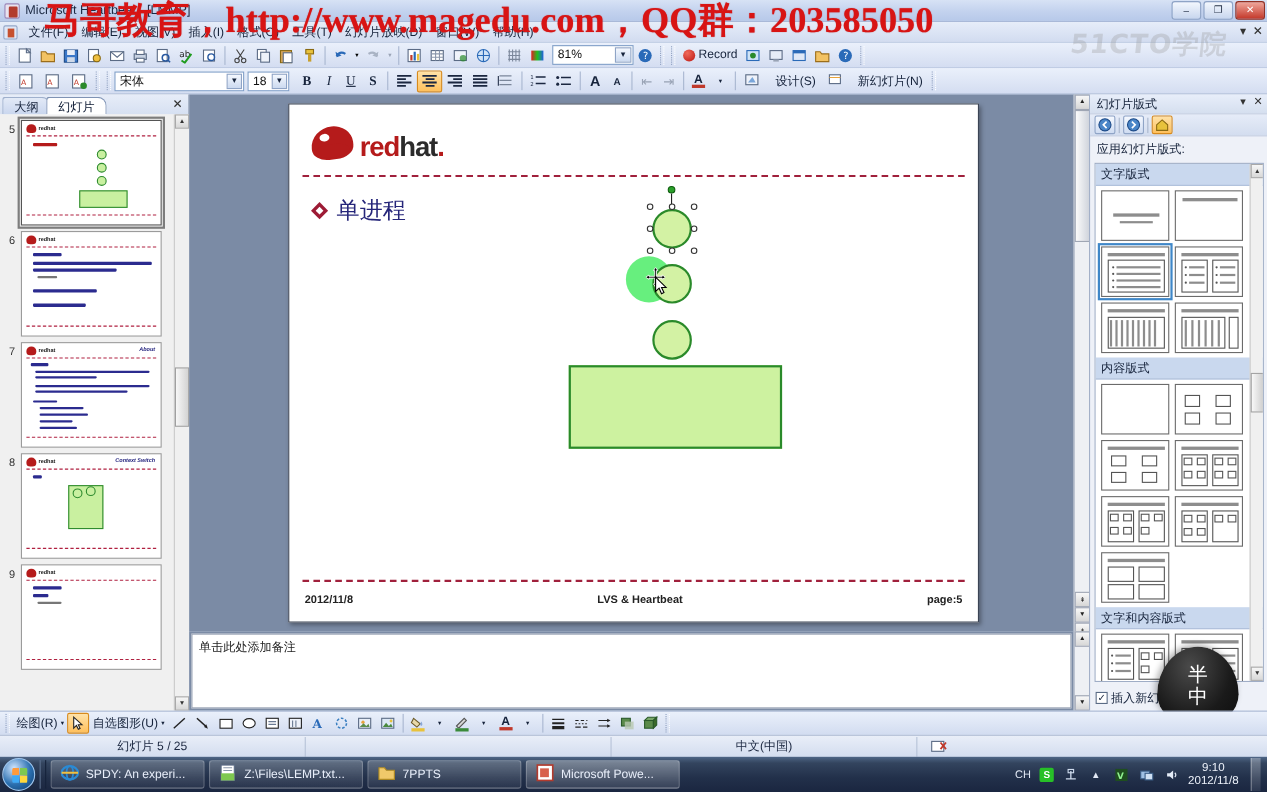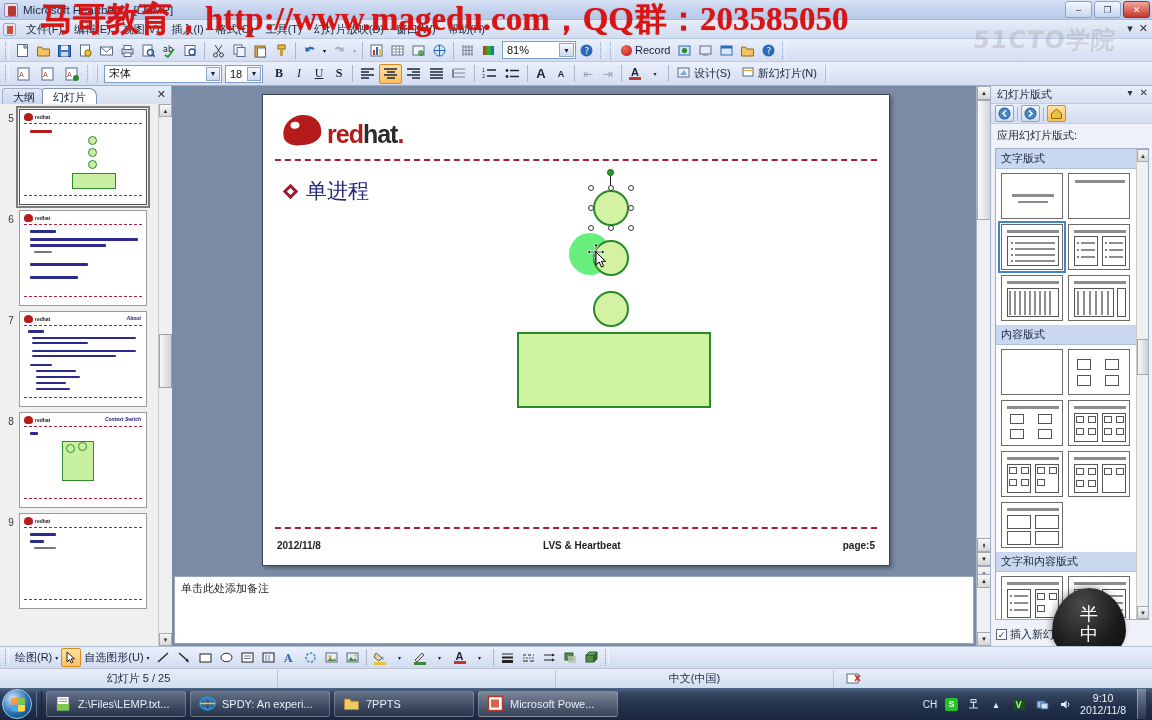--- a/index.html
+++ b/index.html
@@ -103,21 +103,21 @@
   .fontbox .arrow,.sizebox .arrow{
     position:absolute; right:1px; top:1px; width:14px; height:14px;
     background:linear-gradient(180deg,#f4f8fe,#ccdaf0);border:1px solid #8fa4c6;
     display:flex;align-items:center;justify-content:center;font-size:7px;color:#16233b;
   }
   .fbtn {
     min-width:20px;height:20px;padding:0 3px;display:flex;align-items:center;justify-content:center;
     border:1px solid transparent;border-radius:2px;font-size:12px;color:#16233b;flex:none;
   }
   .fbtn.active{background:linear-gradient(180deg,#ffe2a8,#ffc05c);border-color:#d88a1c;}
-  .tx-btn { display:flex;align-items:center;gap:3px;padding:1px 4px;font-size:11px;color:#16233b;border:1px solid transparent;border-radius:2px;}
+  .tx-btn { display:flex;align-items:center;gap:14px;padding:1px 4px;font-size:11px;color:#16233b;border:1px solid transparent;border-radius:2px;}
 
   
   .redoverlay {
     position:absolute; left:40px; top:-2px; width:1110px; height:42px;
     font-family:"Liberation Serif","DejaVu Serif",serif;
     font-size:33px; font-weight:bold; color:#d81414;
     letter-spacing:0px; white-space:nowrap; pointer-events:none;
     line-height:42px;
     text-shadow: 0 0 1px rgba(180,0,0,.6);
   }
@@ -1252,34 +1252,34 @@
         </svg>
       </div>
   </div>
 
   <div class="taskbar">
     <div class="startorb"></div>
     <div class="tb-sep"></div>
 
     <div class="tbitem">
       <span><svg width="17" height="17">
+            <ellipse cx="8.5" cy="8.5" rx="7.5" ry="6" fill="none" stroke="#2a8ad4" stroke-width="2"></ellipse>
+            <ellipse cx="8.5" cy="8.5" rx="3" ry="6.5" fill="none" stroke="#2a8ad4" stroke-width="1.6"></ellipse>
+            <path d="M1 8.5 h15" stroke="#f0c040" stroke-width="1.6"></path>
+          </svg></span>
+      <span>SPDY: An experi...</span>
+    </div>
+
+    <div class="tbitem">
+      <span><svg width="17" height="17">
             <rect x="2" y="1.5" width="12" height="14" fill="#fff" stroke="#5b6b85"></rect>
             <rect x="2" y="9" width="12" height="6.5" fill="#7ec850"></rect>
             <path d="M4 4 h8 M4 6.5 h8" stroke="#8b97ab"></path>
           </svg></span>
       <span>Z:\Files\LEMP.txt...</span>
-    </div>
-
-    <div class="tbitem">
-      <span><svg width="17" height="17">
-            <ellipse cx="8.5" cy="8.5" rx="7.5" ry="6" fill="none" stroke="#2a8ad4" stroke-width="2"></ellipse>
-            <ellipse cx="8.5" cy="8.5" rx="3" ry="6.5" fill="none" stroke="#2a8ad4" stroke-width="1.6"></ellipse>
-            <path d="M1 8.5 h15" stroke="#f0c040" stroke-width="1.6"></path>
-          </svg></span>
-      <span>SPDY: An experi...</span>
     </div>
 
     <div class="tbitem">
       <span><svg width="17" height="17">
             <path d="M1.5 4 h5 l1.8 2.2 h7.2 v8.3 h-14 z" fill="#f0c96a" stroke="#b08a22"></path>
           </svg></span>
       <span>7PPTS</span>
     </div>
 
     <div class="tbitem active">

